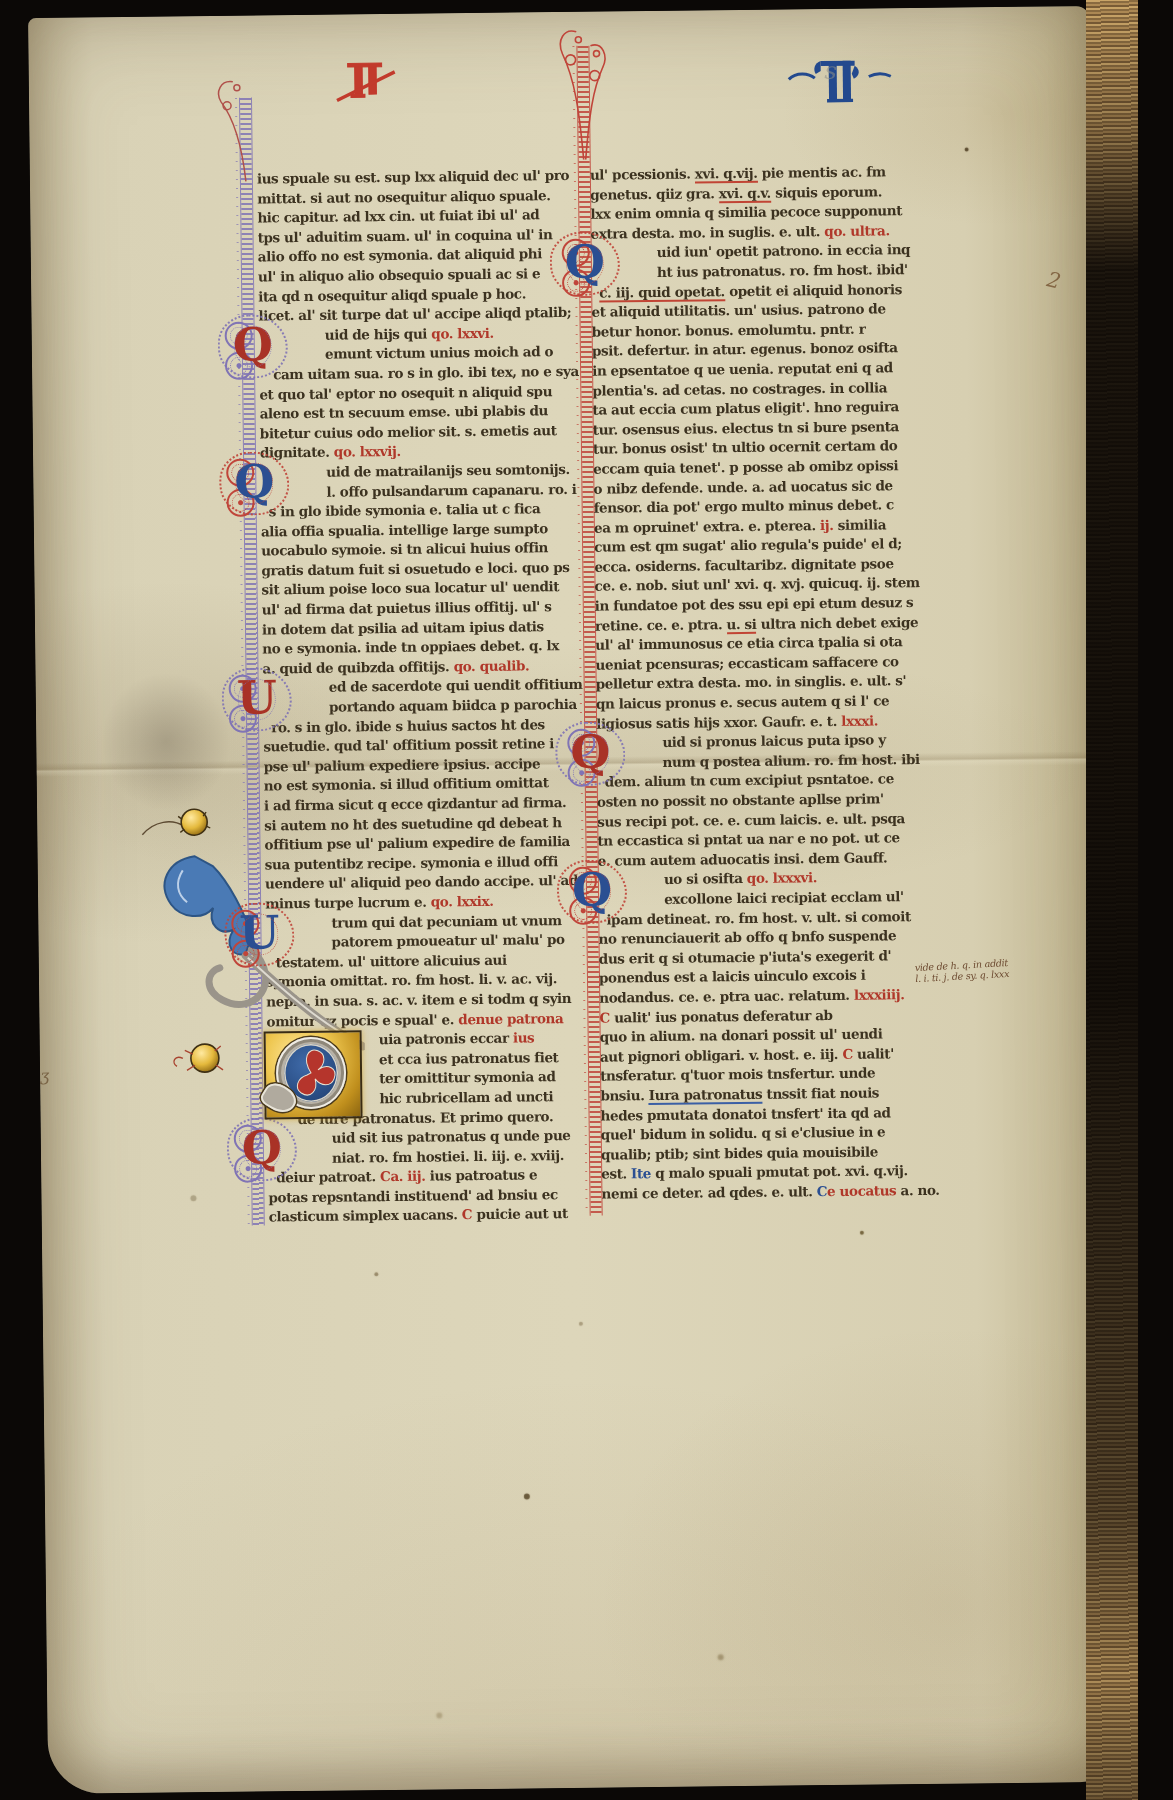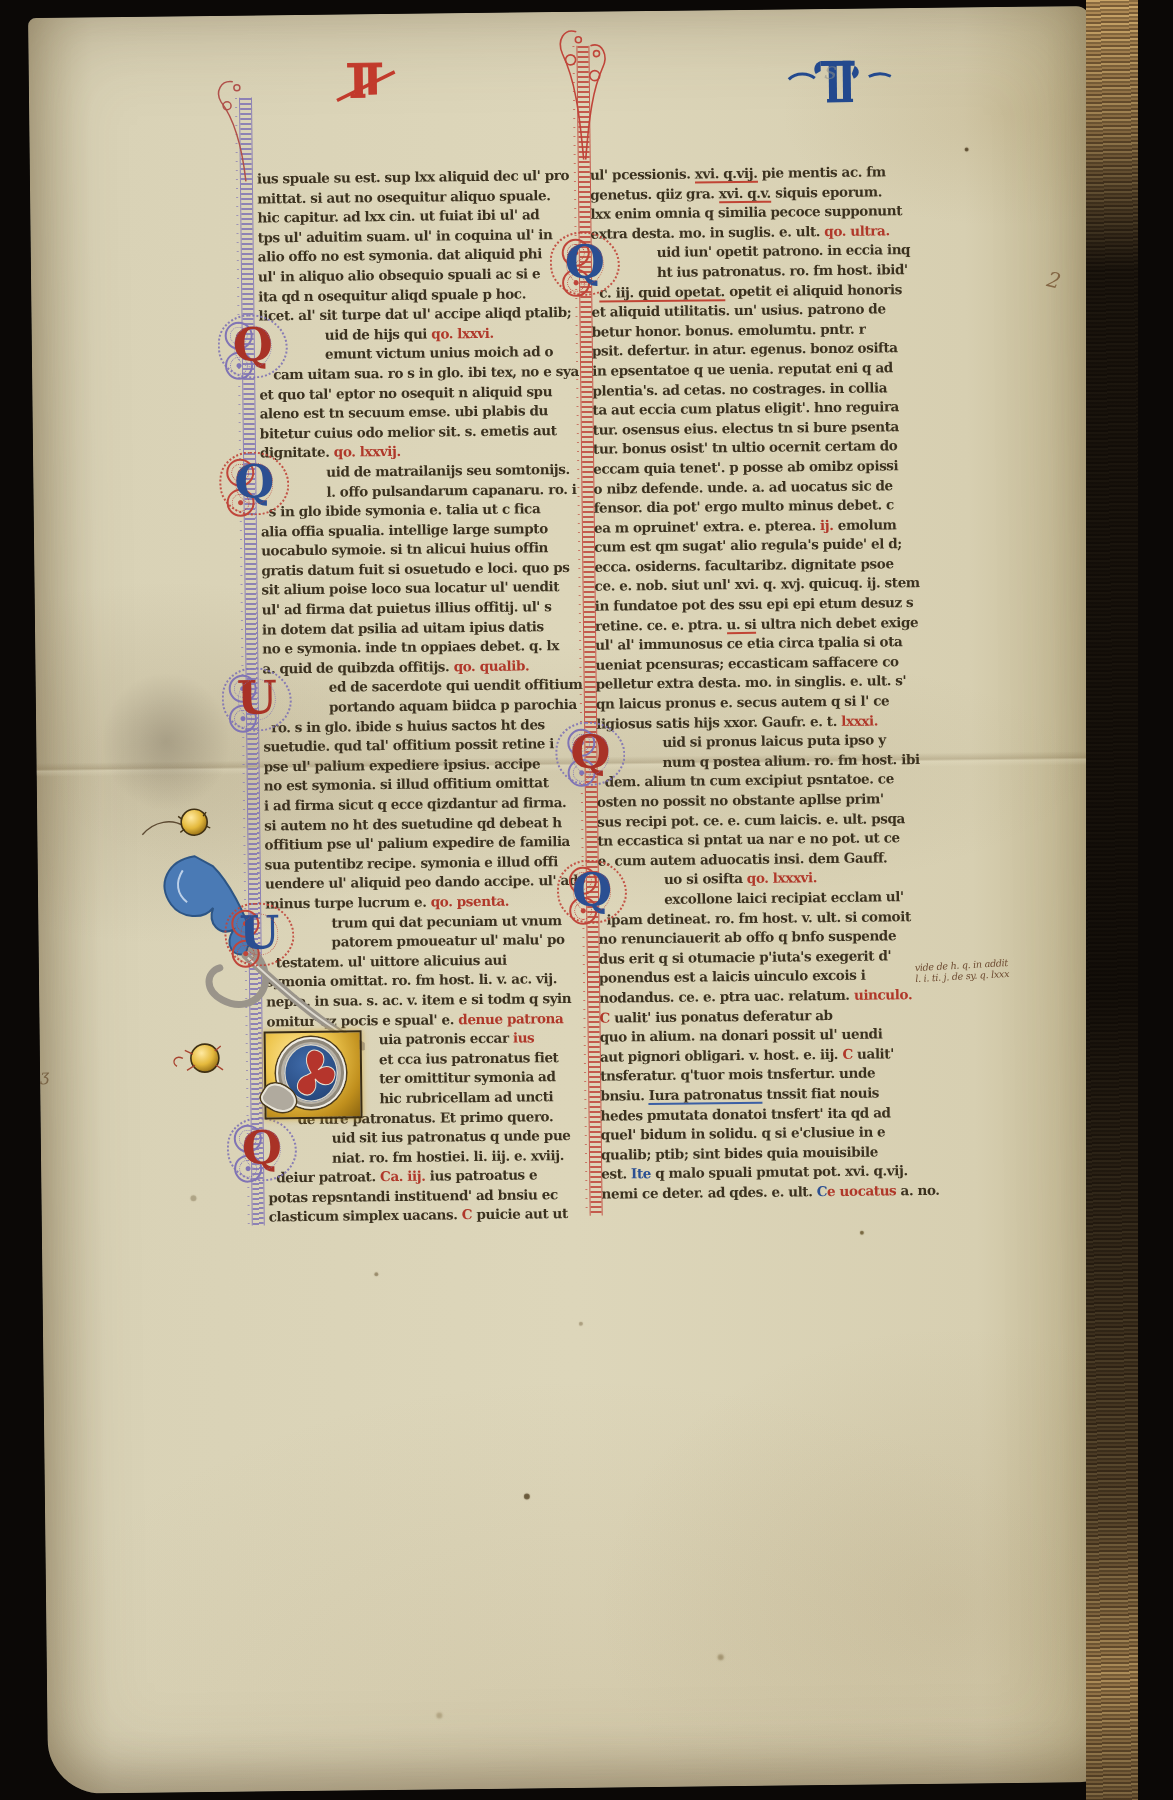--- a/index.html
+++ b/index.html
@@ -169,21 +169,21 @@
       <div class="line" style="padding-left: 66px;"><span class="seg-k">portando aquam biidca p parochia</span></div>
       <div class="line" style="padding-left: 8px;"><span class="seg-k">ro. s in glo. ibide s huius sactos ht des</span></div>
       <div class="line"><span class="seg-k">suetudie. qud tal' offitium possit retine i</span></div>
       <div class="line"><span class="seg-k">pse ul' palium expediere ipsius. accipe</span></div>
       <div class="line"><span class="seg-k">no est symonia. si illud offitium omittat</span></div>
       <div class="line"><span class="seg-k">i ad firma sicut q ecce qizdantur ad firma.</span></div>
       <div class="line"><span class="seg-k">si autem no ht des suetudine qd debeat h</span></div>
       <div class="line"><span class="seg-k">offitium pse ul' palium expedire de familia</span></div>
       <div class="line"><span class="seg-k">sua putentibz recipe. symonia e illud offi</span></div>
       <div class="line"><span class="seg-k">uendere ul' aliquid peo dando accipe. ul' ad</span></div>
-      <div class="line"><span class="seg-k">minus turpe lucrum e. </span><span class="seg-r">qo. psenta.</span></div>
+      <div class="line"><span class="seg-k">minus turpe lucrum e. </span><span class="seg-r">qo. lxxix.</span></div>
       <div class="line" style="padding-left: 66px;"><span class="seg-k">trum qui dat pecuniam ut vnum</span></div>
       <div class="line" style="padding-left: 66px;"><span class="seg-k">patorem pmoueatur ul' malu' po</span></div>
       <div class="line" style="padding-left: 10px;"><span class="seg-k">testatem. ul' uittore alicuius aui</span></div>
       <div class="line"><span class="seg-k">symonia omittat. ro. fm host. li. v. ac. vij.</span></div>
       <div class="line"><span class="seg-k">nepla. in sua. s. ac. v. item e si todm q syin</span></div>
       <div class="line"><span class="seg-k">omitur qz pocis e spual' e. </span><span class="seg-r">denue patrona</span></div>
       <div class="line" style="padding-left: 112px;"><span class="seg-k">uia patronis eccar </span><span class="seg-r">ius</span></div>
       <div class="line" style="padding-left: 112px;"><span class="seg-k">et cca ius patronatus fiet</span></div>
       <div class="line" style="padding-left: 112px;"><span class="seg-k">ter omittitur symonia ad</span></div>
       <div class="line" style="padding-left: 112px;"><span class="seg-k">hic rubricellam ad uncti</span></div>
@@ -206,21 +206,21 @@
       <div class="line"><span class="seg-k">betur honor. bonus. emolumtu. pntr. r</span></div>
       <div class="line"><span class="seg-k">psit. defertur. in atur. egenus. bonoz osifta</span></div>
       <div class="line"><span class="seg-k">in epsentatoe q ue uenia. reputat eni q ad</span></div>
       <div class="line"><span class="seg-k">plentia's. ad cetas. no costrages. in collia</span></div>
       <div class="line"><span class="seg-k">ta aut eccia cum platus eligit'. hno reguira</span></div>
       <div class="line"><span class="seg-k">tur. osensus eius. electus tn si bure psenta</span></div>
       <div class="line"><span class="seg-k">tur. bonus osist' tn ultio ocernit certam do</span></div>
       <div class="line"><span class="seg-k">eccam quia tenet'. p posse ab omibz opissi</span></div>
       <div class="line"><span class="seg-k">o nibz defende. unde. a. ad uocatus sic de</span></div>
       <div class="line"><span class="seg-k">fensor. dia pot' ergo multo minus debet. c</span></div>
-      <div class="line"><span class="seg-k">ea m opruinet' extra. e. pterea. </span><span class="seg-r">ij.</span><span class="seg-k"> emolum</span></div>
+      <div class="line"><span class="seg-k">ea m opruinet' extra. e. pterea. </span><span class="seg-r">ij.</span><span class="seg-k"> similia</span></div>
       <div class="line"><span class="seg-k">cum est qm sugat' alio regula's puide' el d;</span></div>
       <div class="line"><span class="seg-k">ecca. osiderns. facultaribz. dignitate psoe</span></div>
       <div class="line"><span class="seg-k">ce. e. nob. siut unl' xvi. q. xvj. quicuq. ij. stem</span></div>
       <div class="line"><span class="seg-k">in fundatoe pot des ssu epi epi etum desuz s</span></div>
       <div class="line"><span class="seg-k">retine. ce. e. ptra. </span><span class="seg-ru">u. si</span><span class="seg-k"> ultra nich debet exige</span></div>
       <div class="line"><span class="seg-k">ul' al' immunosus ce etia circa tpalia si ota</span></div>
       <div class="line"><span class="seg-k">ueniat pcensuras; eccasticam saffacere co</span></div>
       <div class="line"><span class="seg-k">pelletur extra desta. mo. in singlis. e. ult. s'</span></div>
       <div class="line"><span class="seg-k">qn laicus pronus e. secus autem q si l' ce</span></div>
       <div class="line"><span class="seg-k">ligiosus satis hijs xxor. Gaufr. e. t. </span><span class="seg-r">lxxxi.</span></div>
@@ -230,21 +230,21 @@
       <div class="line"><span class="seg-k">osten no possit no obstante apllse prim'</span></div>
       <div class="line"><span class="seg-k">sus recipi pot. ce. e. cum laicis. e. ult. psqa</span></div>
       <div class="line"><span class="seg-k">tn eccastica si pntat ua nar e no pot. ut ce</span></div>
       <div class="line"><span class="seg-k">e. cum autem aduocatis insi. dem Gauff.</span></div>
       <div class="line" style="padding-left: 66px;"><span class="seg-k">uo si osifta </span><span class="seg-r">qo. lxxxvi.</span></div>
       <div class="line" style="padding-left: 66px;"><span class="seg-k">excollone laici recipiat ecclam ul'</span></div>
       <div class="line" style="padding-left: 8px;"><span class="seg-k">ipam detineat. ro. fm host. v. ult. si comoit</span></div>
       <div class="line"><span class="seg-k">no renunciauerit ab offo q bnfo suspende</span></div>
       <div class="line"><span class="seg-k">dus erit q si otumacie p'iuta's exegerit d'</span></div>
       <div class="line"><span class="seg-k">ponendus est a laicis uinculo excois i</span></div>
-      <div class="line"><span class="seg-k">nodandus. ce. e. ptra uac. relatum. </span><span class="seg-r">uinculo.</span></div>
+      <div class="line"><span class="seg-k">nodandus. ce. e. ptra uac. relatum. </span><span class="seg-r">lxxxiiij.</span></div>
       <div class="line"><span class="seg-r">C</span><span class="seg-k"> ualit' ius ponatus deferatur ab</span></div>
       <div class="line"><span class="seg-k">quo in alium. na donari possit ul' uendi</span></div>
       <div class="line"><span class="seg-k">aut pignori obligari. v. host. e. iij. </span><span class="seg-r">C</span><span class="seg-k"> ualit'</span></div>
       <div class="line"><span class="seg-k">tnsferatur. q'tuor mois tnsfertur. unde</span></div>
       <div class="line"><span class="seg-k">bnsiu. </span><span class="seg-bu">Iura patronatus</span><span class="seg-k"> tnssit fiat nouis</span></div>
       <div class="line"><span class="seg-k">hedes pmutata donatoi tnsfert' ita qd ad</span></div>
       <div class="line"><span class="seg-k">quel' bidum in solidu. q si e'clusiue in e</span></div>
       <div class="line"><span class="seg-k">qualib; ptib; sint bides quia mouisibile</span></div>
       <div class="line"><span class="seg-k">est. </span><span class="seg-b">Ite</span><span class="seg-k"> q malo spuali pmutat pot. xvi. q.vij.</span></div>
       <div class="line"><span class="seg-k">nemi ce deter. ad qdes. e. ult. </span><span class="seg-b">C</span><span class="seg-r">e uocatus</span><span class="seg-k"> a. no.</span></div>

